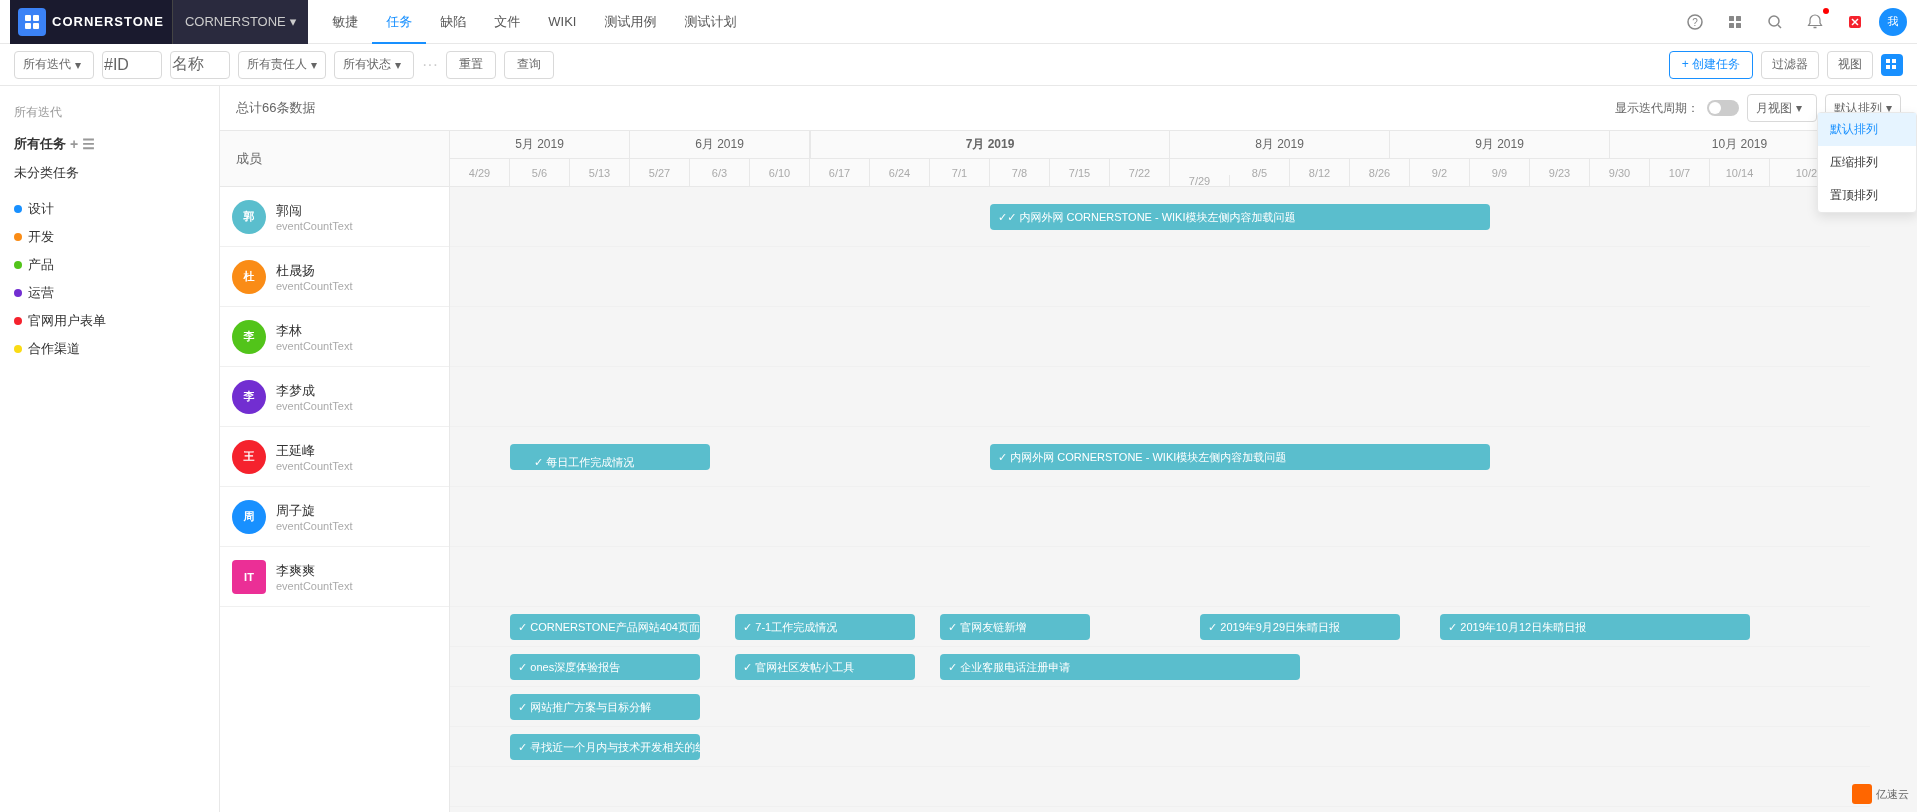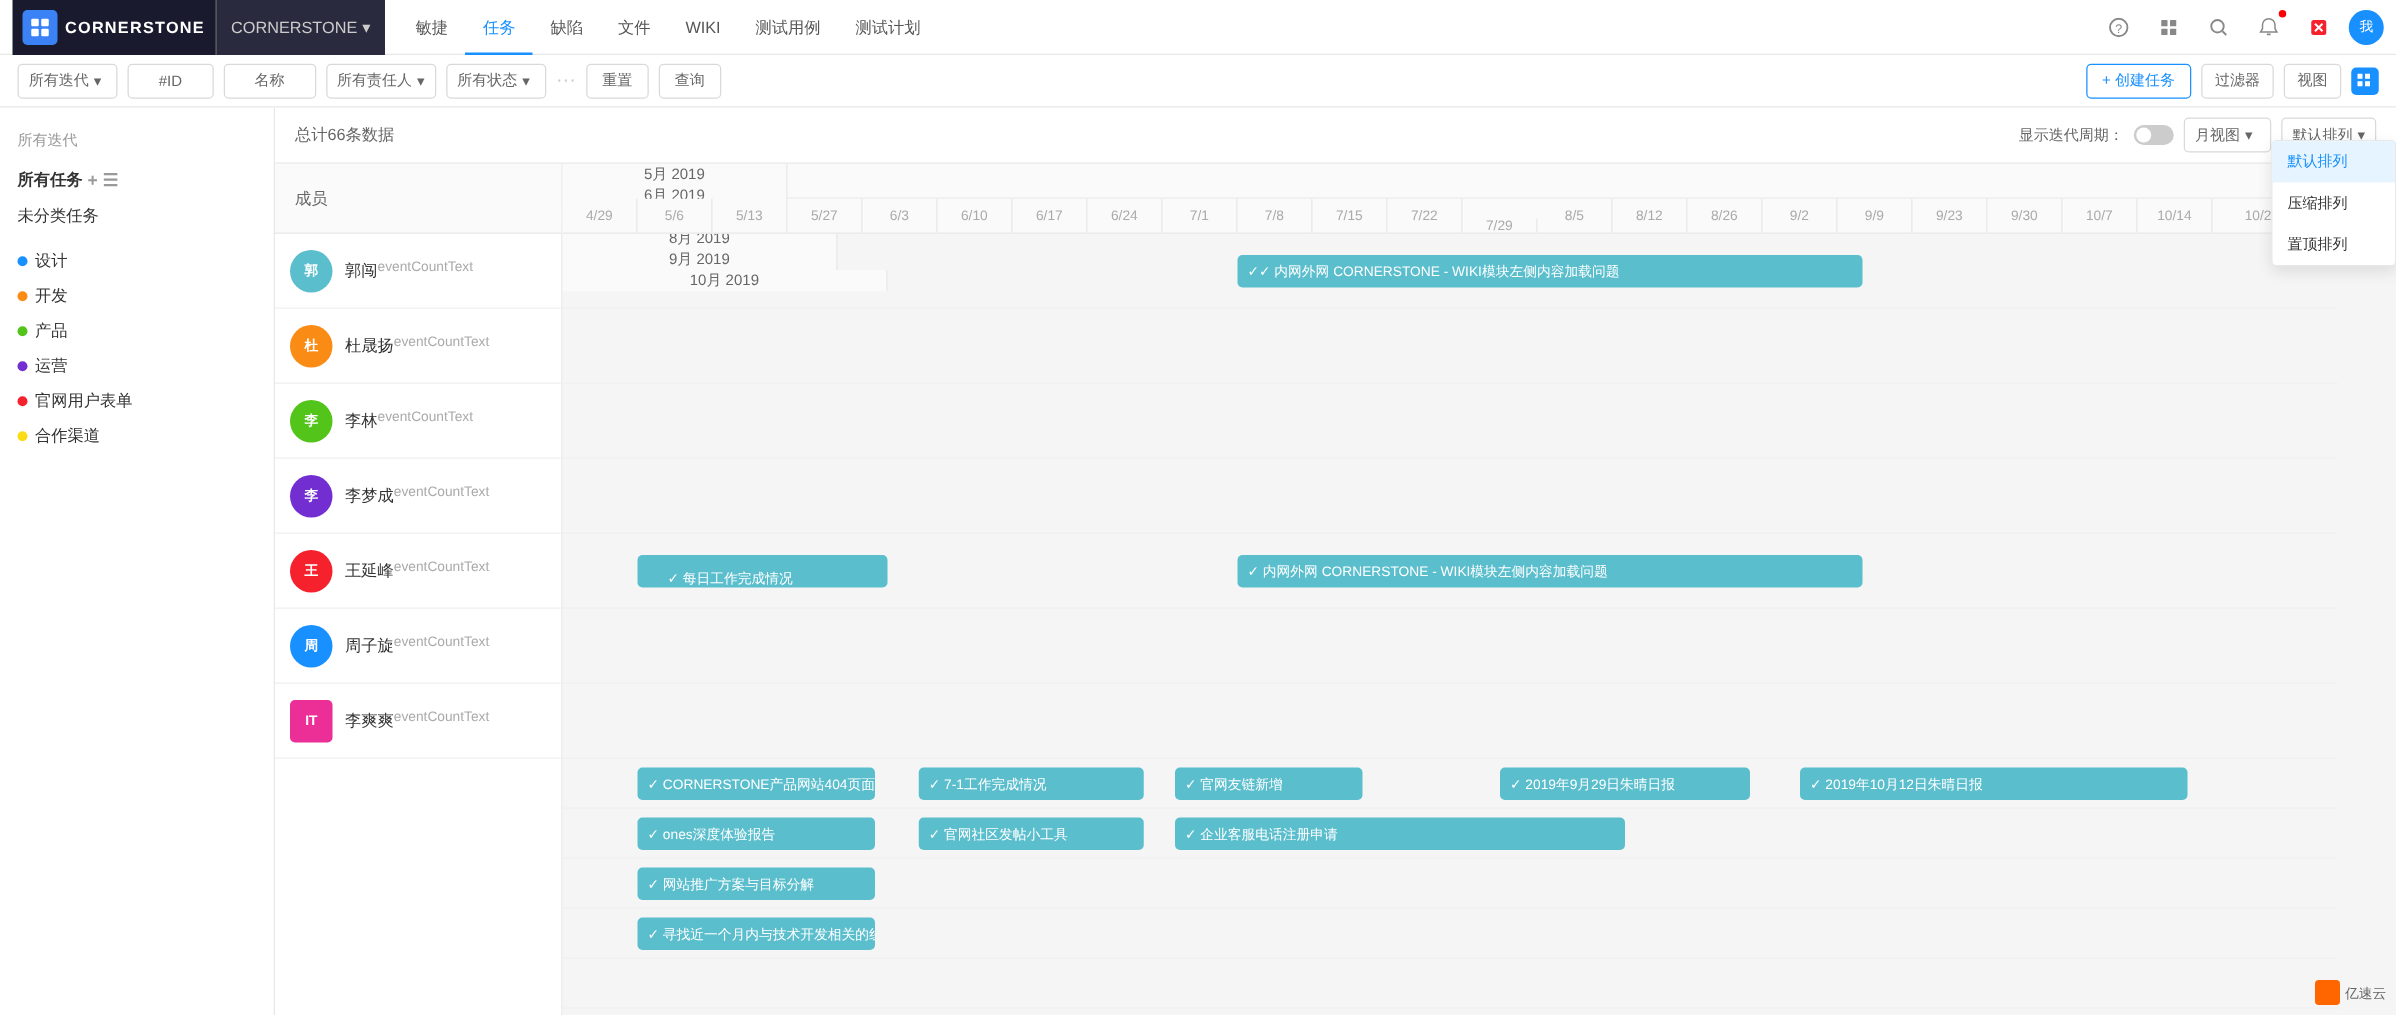--- a/index.html
+++ b/index.html
@@ -43,21 +43,21 @@
       padding: 0 14px; position: fixed; top: 44px; left: 0; right: 0; z-index: 99;
       gap: 8px;
     }
     .filter-select {
       height: 28px; border: 1px solid #d9d9d9; border-radius: 4px;
       padding: 0 8px; font-size: 12px; color: #666; background: #fff;
       display: flex; align-items: center; gap: 4px; cursor: pointer; min-width: 80px;
     }
     .filter-input {
       height: 28px; border: 1px solid #d9d9d9; border-radius: 4px;
-      padding: 0 24px; font-size: 12px; color: #666; background: #fff; min-width: 60px;
+      padding: 0 1px; font-size: 16px; color: #666; background: #fff; min-width: 60px;
       display: flex; align-items: center;
     }
     .btn-reset { height: 28px; padding: 0 12px; border: 1px solid #d9d9d9; border-radius: 4px; background: #fff; font-size: 12px; color: #666; cursor: pointer; }
     .btn-search { height: 28px; padding: 0 12px; border: 1px solid #d9d9d9; border-radius: 4px; background: #fff; font-size: 12px; color: #666; cursor: pointer; }
     .btn-create { height: 28px; padding: 0 12px; border: 1px solid #1890ff; border-radius: 4px; background: #fff; font-size: 12px; color: #1890ff; cursor: pointer; margin-left: auto; }
     .btn-filter { height: 28px; padding: 0 10px; border: 1px solid #d9d9d9; border-radius: 4px; background: #fff; font-size: 12px; color: #666; cursor: pointer; }
     .btn-view { height: 28px; padding: 0 10px; border: 1px solid #d9d9d9; border-radius: 4px; background: #fff; font-size: 12px; color: #666; cursor: pointer; }
 
     
     .main-layout { display: flex; margin-top: 86px; height: calc(100vh - 86px); }
@@ -88,26 +88,26 @@
     .content-tools { display: flex; align-items: center; gap: 8px; margin-left: auto; font-size: 12px; color: #666; }
     .toggle-switch { width: 32px; height: 16px; background: #ccc; border-radius: 8px; position: relative; cursor: pointer; }
     .toggle-knob { width: 12px; height: 12px; background: #fff; border-radius: 50%; position: absolute; top: 2px; left: 2px; transition: left 0.2s; }
 
     
     .gantt-wrapper { flex: 1; overflow: auto; display: flex; }
     .gantt-member-col { width: 230px; min-width: 230px; background: #fff; border-right: 1px solid #e8e8e8; }
     .gantt-header-cell { height: 56px; border-bottom: 1px solid #e8e8e8; display: flex; align-items: center; padding: 0 16px; font-size: 13px; color: #666; background: #fafafa; }
     .gantt-member-row { height: 60px; border-bottom: 1px solid #f0f0f0; display: flex; align-items: center; padding: 0 12px; gap: 10px; }
     .member-avatar-placeholder { width: 34px; height: 34px; border-radius: 50%; background: #1890ff; display: flex; align-items: center; justify-content: center; color: #fff; font-size: 11px; font-weight: bold; flex-shrink: 0; }
-    .member-info { display: flex; flex-direction: row; }
+    .member-info { display: flex; flex-direction: column; }
     .member-name { font-size: 13px; color: #333; }
     .member-count { font-size: 11px; color: #aaa; }
 
     .gantt-timeline { flex: 1; overflow: auto; }
-    .gantt-months { display: flex; height: 28px; border-bottom: 1px solid #e8e8e8; background: #fafafa; position: sticky; top: 0; z-index: 10; flex-direction: column; }
+    .gantt-months { display: flex; height: 28px; border-bottom: 1px solid #e8e8e8; background: #fafafa; position: sticky; top: 0; z-index: 10; }
     .gantt-month-label { display: flex; align-items: center; justify-content: center; font-size: 12px; color: #666; border-right: 1px solid #e8e8e8; background: #fafafa; }
     .gantt-weeks { display: flex; height: 28px; border-bottom: 1px solid #e8e8e8; background: #fafafa; position: sticky; top: 28px; z-index: 10; }
     .gantt-week-label { display: flex; align-items: center; justify-content: center; font-size: 11px; color: #aaa; border-right: 1px solid #e8e8e8; min-width: 60px; }
     .gantt-row { height: 60px; border-bottom: 1px solid #f0f0f0; position: relative; display: flex; }
 
     
     .dropdown-overlay {
       position: fixed; top: 112px; right: 0; background: #fff;
       border: 1px solid #e8e8e8; border-radius: 4px; box-shadow: 0 4px 12px rgba(0,0,0,0.1);
       width: 100px; z-index: 200;

